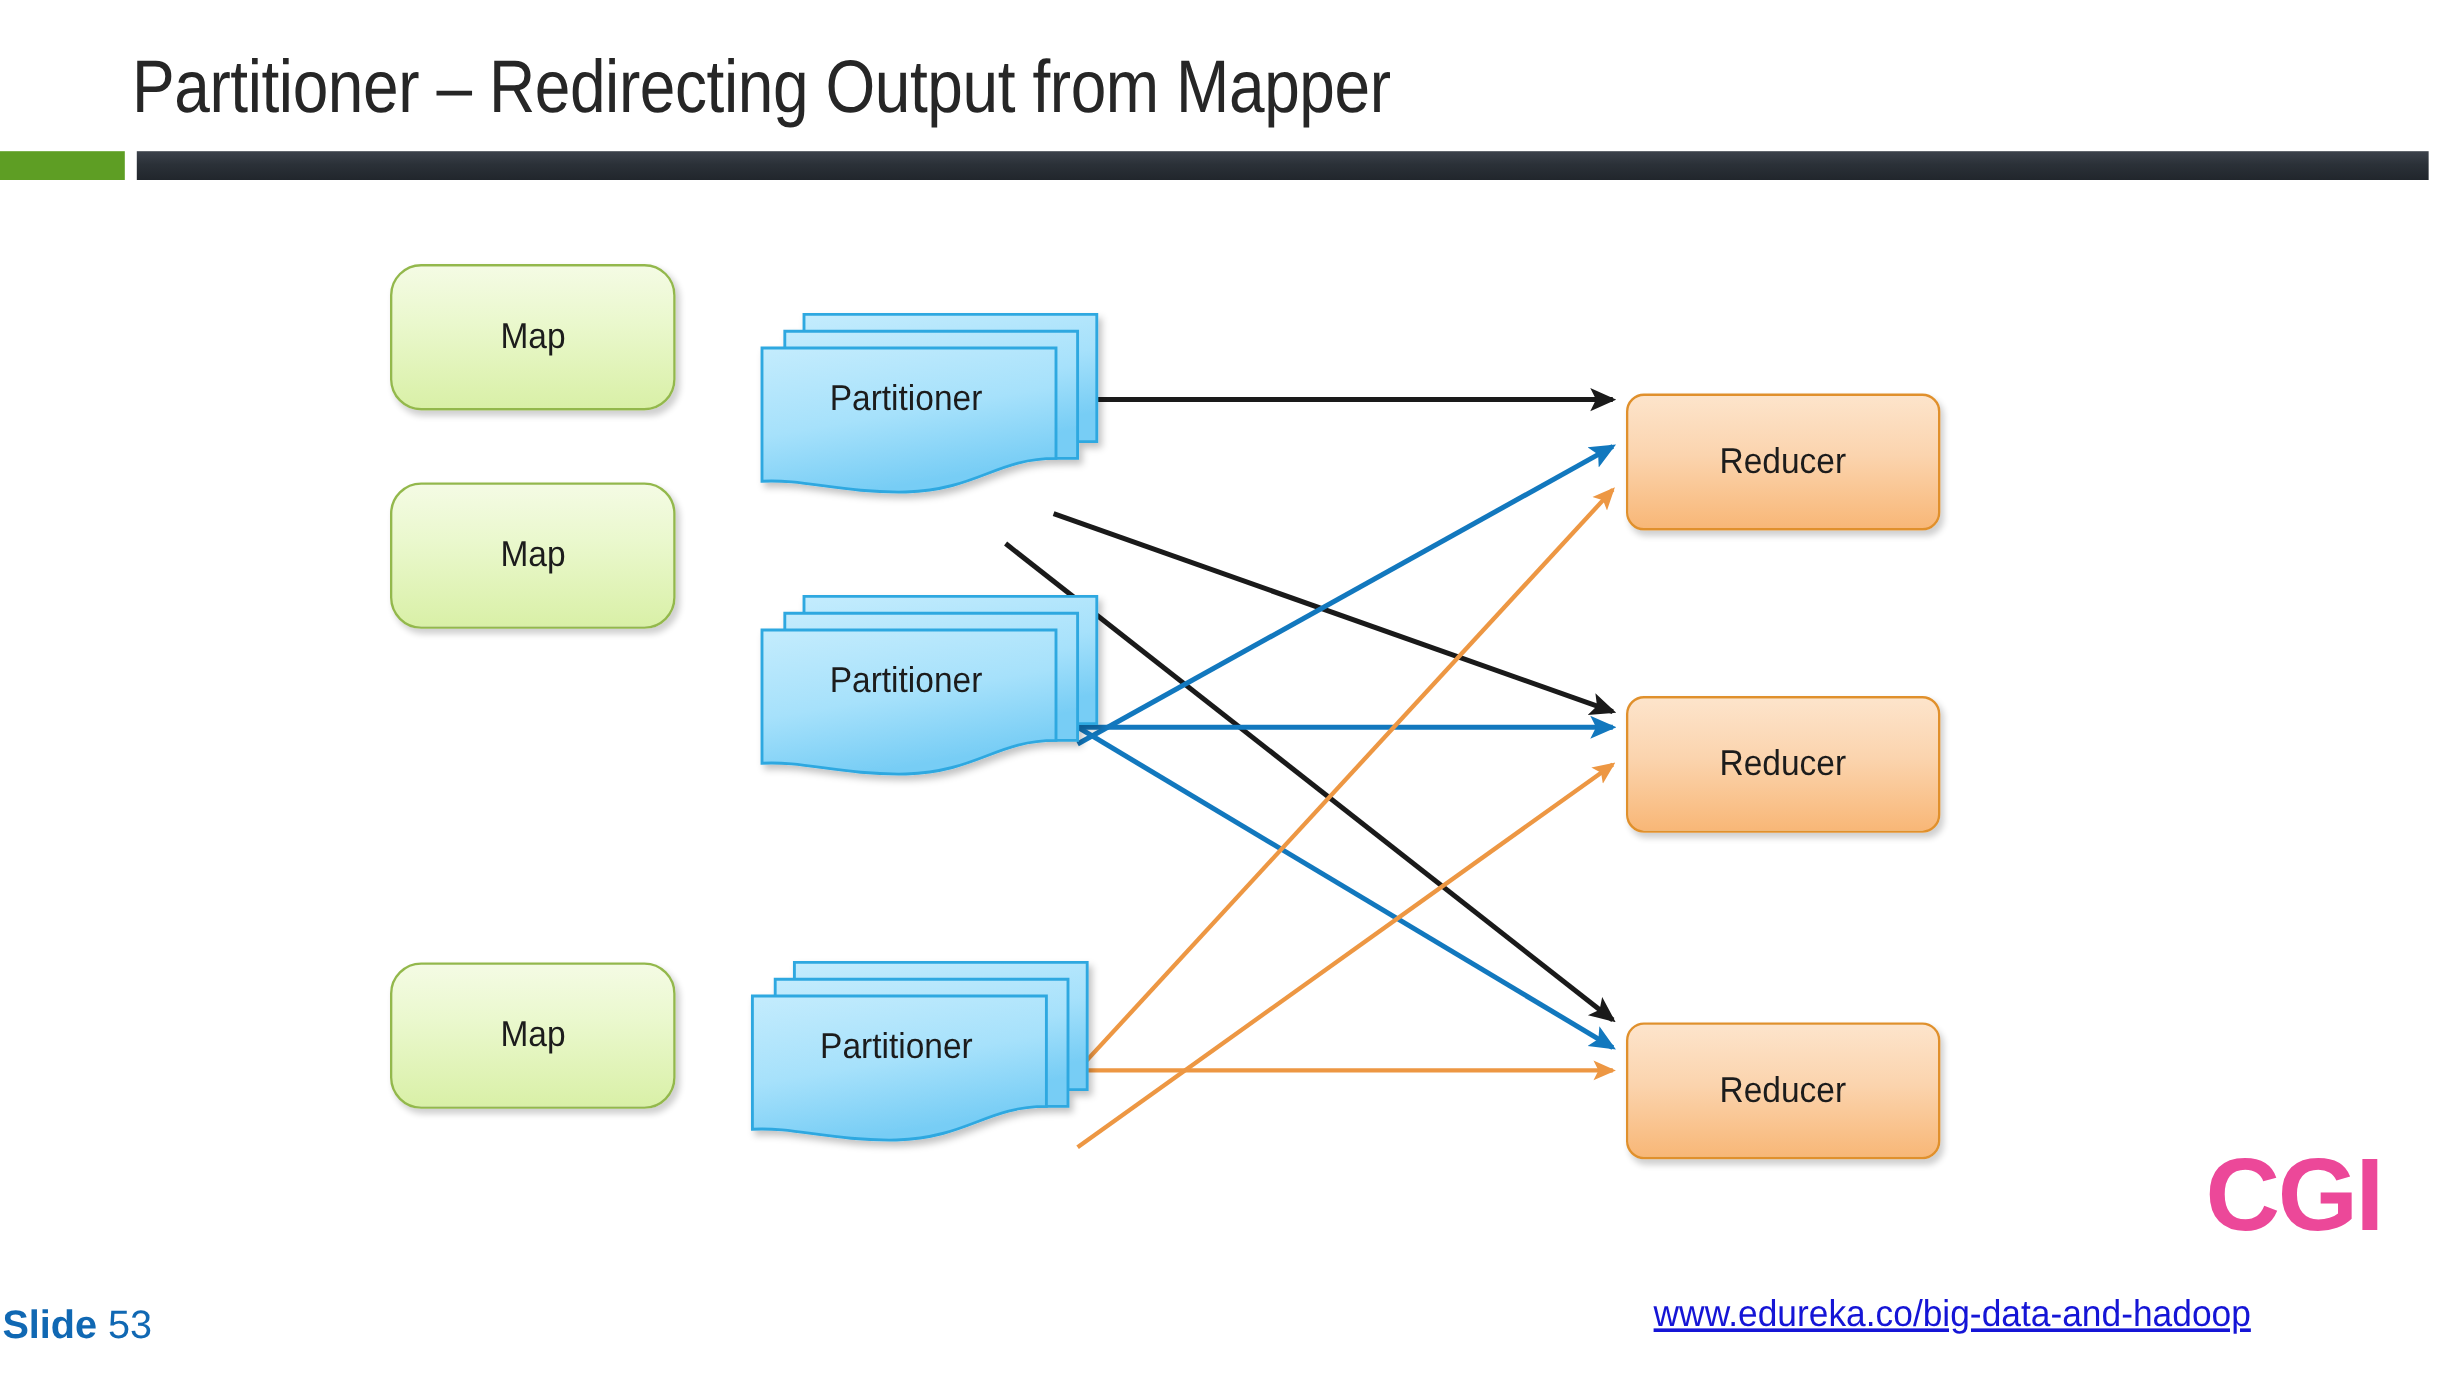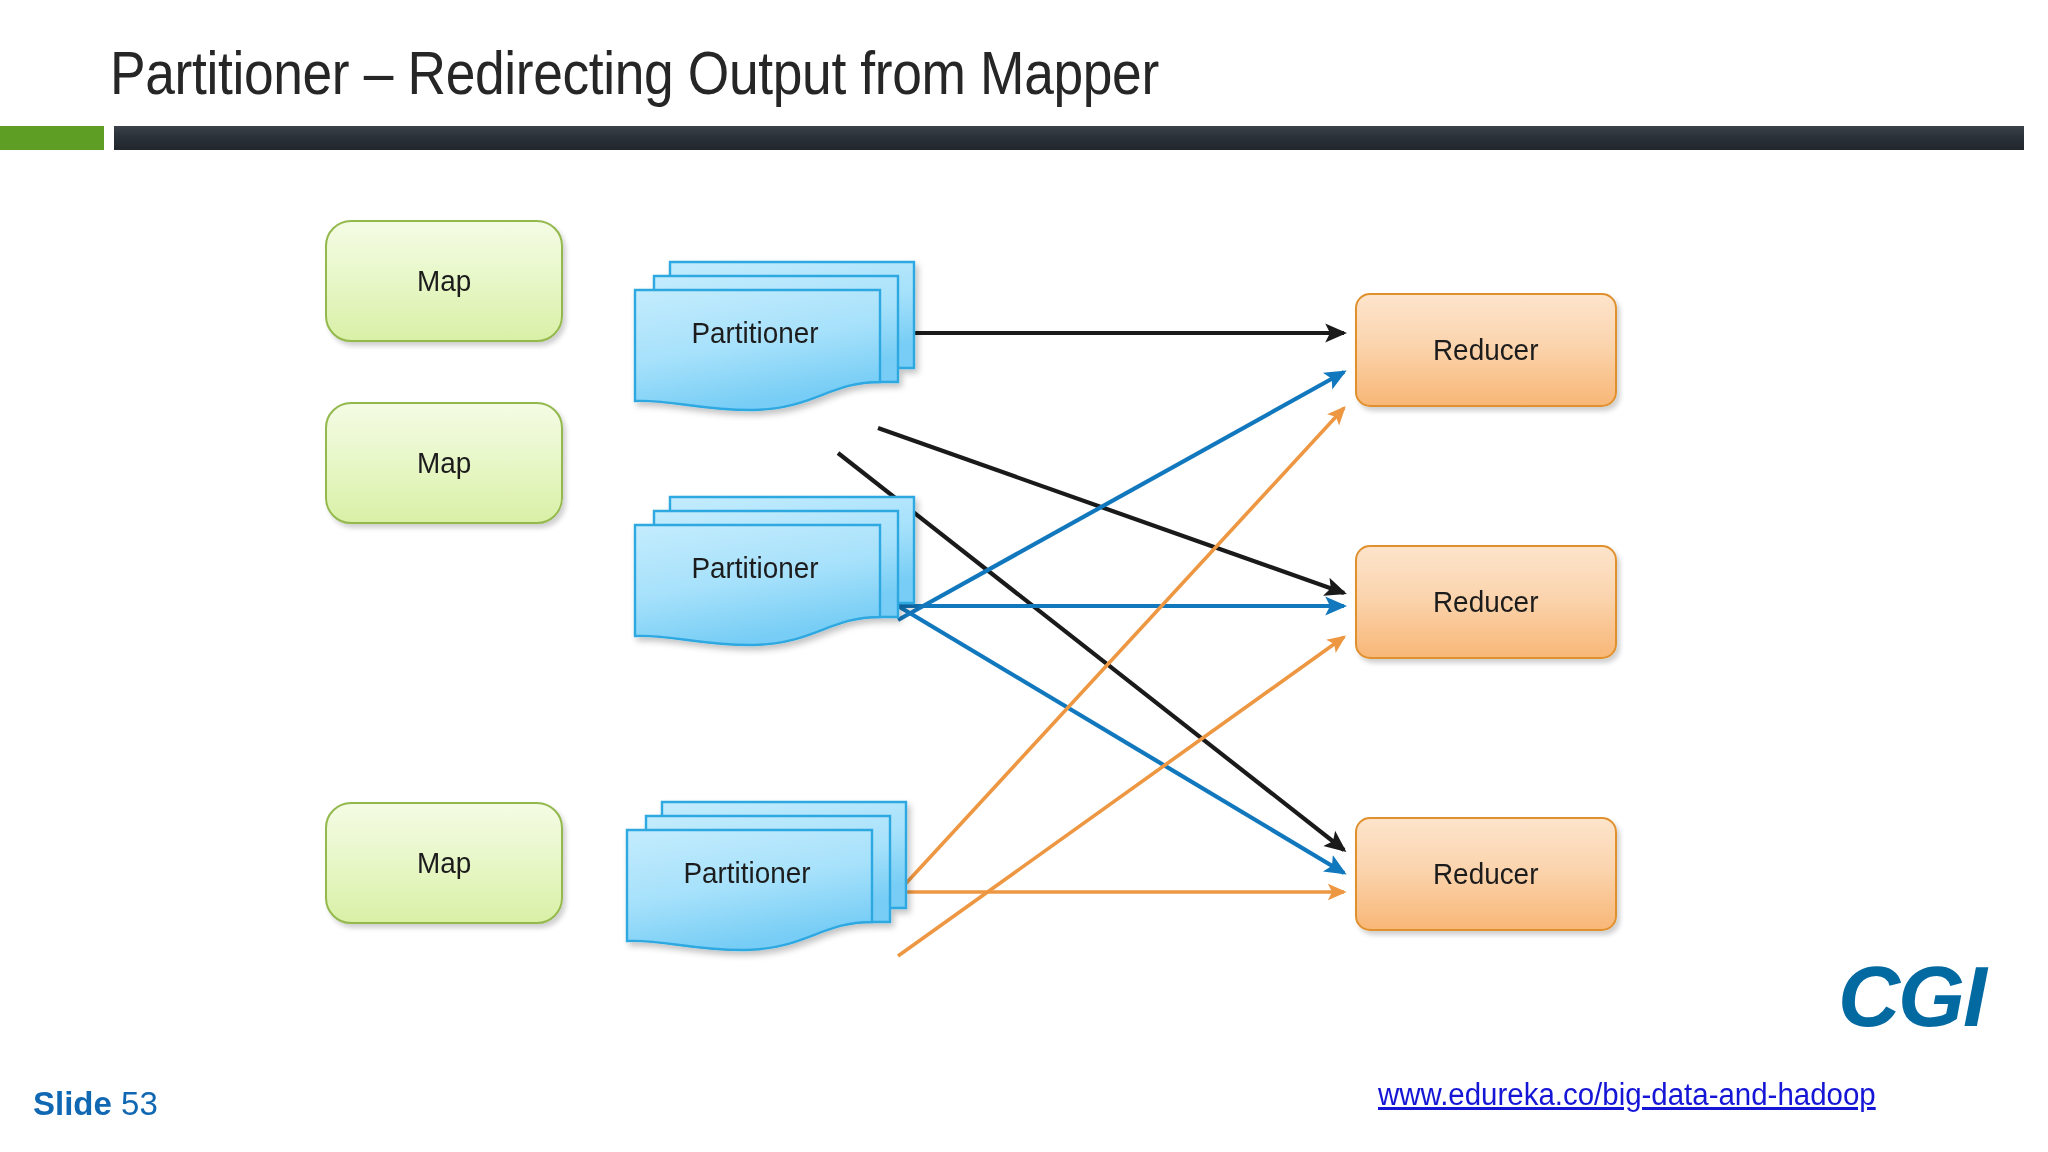--- a/index.html
+++ b/index.html
@@ -111,20 +111,21 @@
     width: 258px;
     height: 110px;
     border: 2px solid #e0902c;
     border-radius: 15px;
     background: linear-gradient(180deg, #fde4cb 0%, #fbd4ae 45%, #f8b777 100%);
     box-shadow: 3px 4px 5px rgba(0,0,0,0.19);
     display: flex;
     align-items: center;
     justify-content: center;
     z-index: 5;
+    margin-top: 35px;
   }
   .reducer-label {
     font-family: "Liberation Sans", sans-serif;
     font-size: 30px;
     font-weight: 400;
     color: #1c1c1c;
     transform: scaleX(0.93);
   }
 
   
@@ -151,21 +152,21 @@
     font-weight: 400;
     color: #1c1c1c;
     transform: scaleX(0.93);
     transform-origin: center;
     pointer-events: none;
   }
 
   
   #footer-slide {
     position: absolute;
-    left: 33px;
+    left: 2px;
     top: 1085px;
     font-family: "Liberation Sans", sans-serif;
     font-size: 33px;
     color: #1068b3;
     white-space: nowrap;
   }
   #footer-slide .slide-word {
     font-weight: 700;
   }
   #footer-slide .slide-num {
@@ -185,24 +186,23 @@
     transform-origin: left top;
   }
 
   #brand-cgi {
     position: absolute;
     left: 1838px;
     top: 950px;
     font-family: "Liberation Sans", sans-serif;
     font-size: 86px;
     font-weight: 700;
-    color: #0369a1;
+    color: #ec4899;
     letter-spacing: -2px;
     line-height: 92px;
-    font-style: italic;
   }
 </style>
 </head>
 <body>
 
 <div id="slide">
 
   <div id="slide-title">Partitioner – Redirecting Output from Mapper</div>
   <div id="header-rule-green"></div>
   <div id="header-rule-dark"></div>

